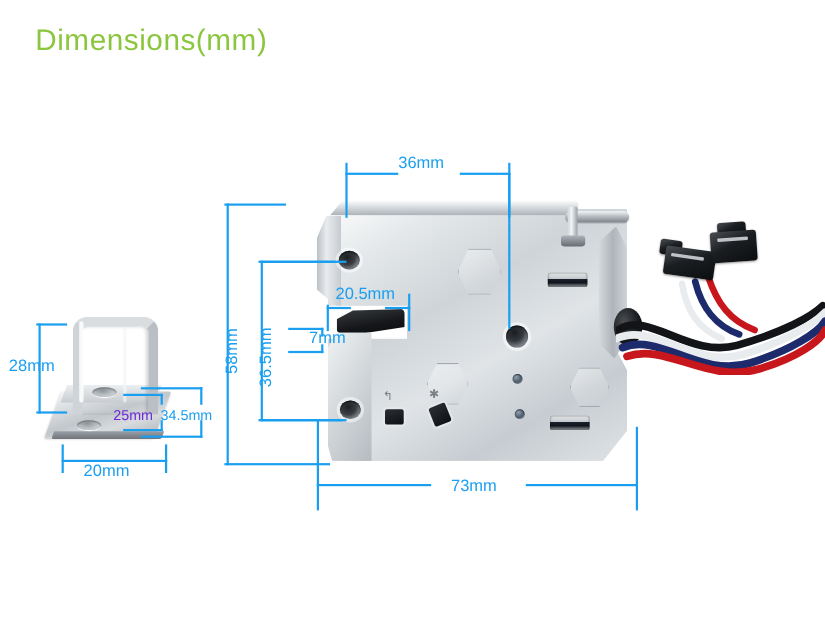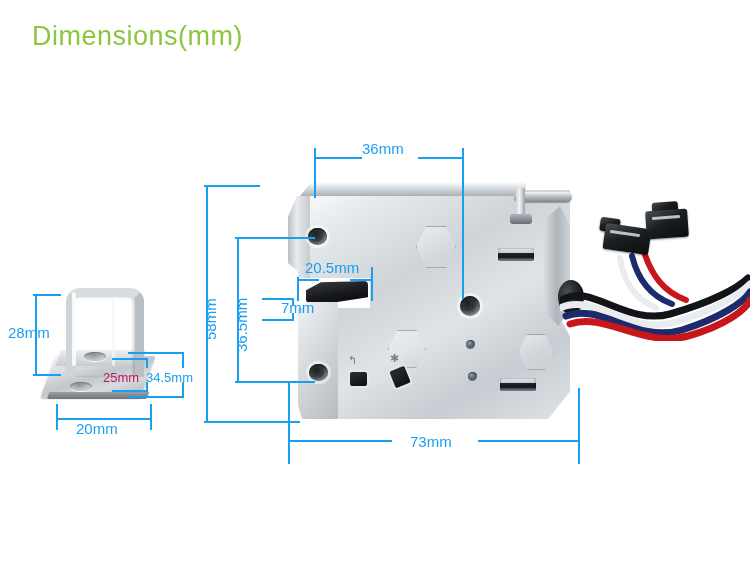--- a/index.html
+++ b/index.html
@@ -9,21 +9,21 @@
 
   
   .title{position:absolute;left:32px;top:21px;font-size:27px;letter-spacing:.5px;
          color:#8cc63e;white-space:nowrap;}
 
   
   .dim{position:absolute;background:#1a9ff0;}
   .dimh{height:2px;}
   .dimv{width:2px;}
   .lbl{position:absolute;color:#1a9ff0;font-size:15px;white-space:nowrap;line-height:1;}
-  .lbl.red{color:#be185d;}
+  .lbl.red{color:#6d28d9;}
   .lbl.vert{transform-origin:left top;transform:rotate(-90deg);}
   .lbl.small{font-size:13px;}
 
   
   .bracket{position:absolute;left:48px;top:288px;width:104px;height:122px;}
   
   .bk-plate{position:absolute;left:0px;top:68px;width:100px;height:42px;
     background:linear-gradient(160deg,#f2f4f5 0%,#dcdfe2 22%,#c2c7cc 48%,#d8dcdf 70%,#aeb4b9 100%);
     border-radius:2px;
     box-shadow:0 1px 2px rgba(0,0,0,.25);

